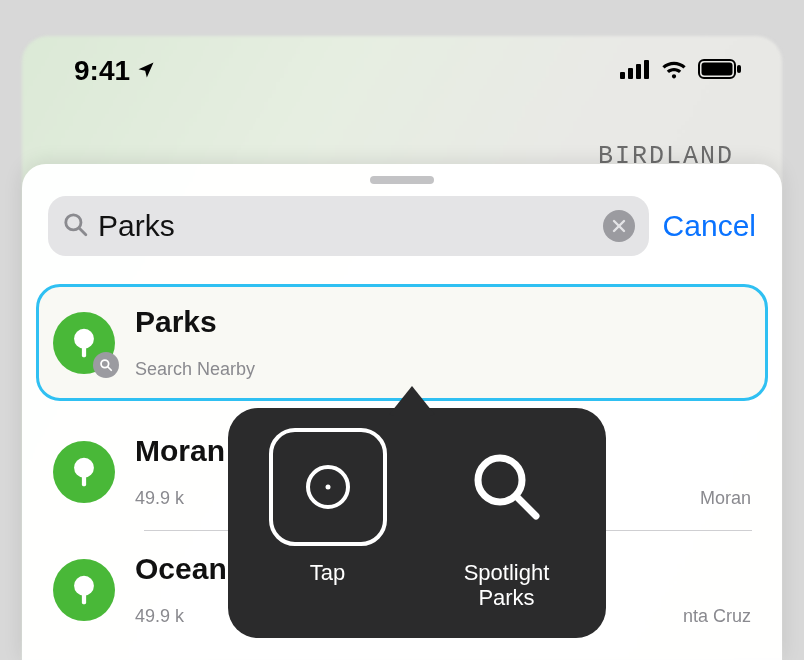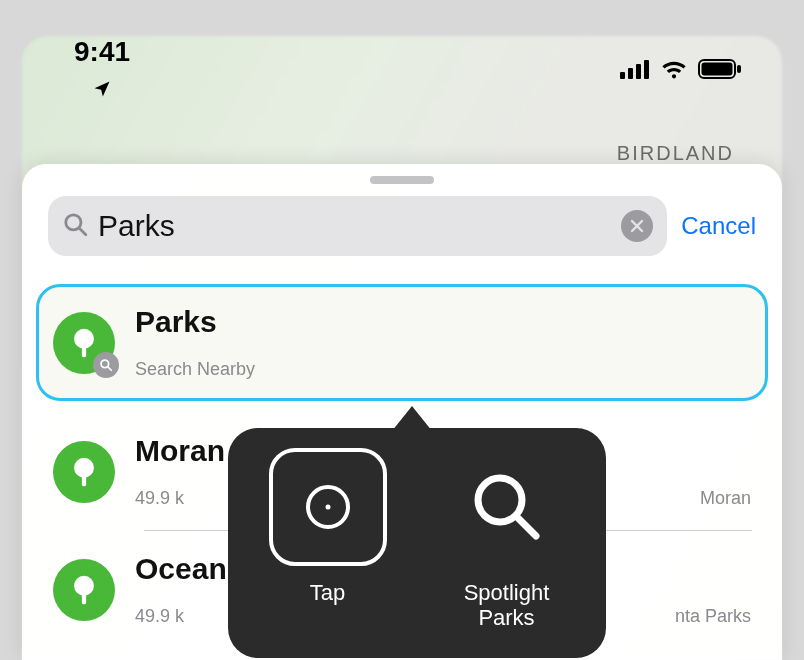--- a/index.html
+++ b/index.html
@@ -22,45 +22,45 @@
     left: 22px; right: 22px; top: 36px; bottom: 0;
     background:
       linear-gradient(120deg, #dbe9d6 0%, #e6eee1 30%, #e9e9e6 55%, #e5e5e2 100%);
     border-radius: 26px 26px 0 0;
     filter: blur(1.5px);
   }
   .district-label {
     position: absolute;
     top: 142px;
     right: 70px;
-    font-size: 20px;
+    font-size: 25px;
     letter-spacing: 2px;
     color: #6c6c6c;
     font-weight: 500;
+    font-family: Liberation Mono, monospace;
   }
 
   
   .status-bar {
     position: absolute;
     left: 22px; right: 22px;
     top: 44px;
     height: 54px;
     display: flex;
     align-items: center;
     justify-content: space-between;
     padding: 0 40px 0 52px;
   }
   .status-left {
     display: flex;
     align-items: center;
     gap: 6px;
     font-size: 28px;
     font-weight: 600;
     color: #000;
-    flex-direction: column;
   }
   .status-right {
     display: flex;
     align-items: center;
     gap: 10px;
   }
 
   
   .panel {
     position: absolute;
@@ -103,21 +103,21 @@
   }
   .clear-btn {
     width: 32px; height: 32px;
     border-radius: 50%;
     background: #9b9ba0;
     display: flex;
     align-items: center; justify-content: center;
     color: #e4e4e6;
   }
   .cancel {
-    font-size: 24px;
+    font-size: 30px;
     font-weight: 400;
     color: #0a73ff;
   }
 
   .results {
     margin-top: 28px;
     padding: 0 14px;
   }
   .result {
     display: flex;
@@ -163,21 +163,21 @@
     font-size: 18px;
     color: #8a8a8f;
     font-weight: 400;
     margin-top: 20px;
   }
 
   
   .popover {
     position: absolute;
     left: 228px;
-    top: 428px;
+    top: 408px;
     width: 378px;
     height: 230px;
     background: #2b2b2c;
     border-radius: 30px;
     display: flex;
     align-items: stretch;
     padding: 20px 10px 14px;
     gap: 0;
     color: #fff;
   }
@@ -323,21 +323,21 @@
         <div class="r-icon">
           <svg width="34" height="34" viewBox="0 0 24 24" fill="#fff">
             <circle cx="12" cy="9" r="7"></circle>
               <rect x="10.5" y="13" width="3" height="9" rx="1"></rect>
           </svg>
         </div>
         <div style="flex:1">
           <div class="r-name">Ocean</div>
           <div class="r-sub" style="display:flex; justify-content:space-between; gap:220px;">
             <span>49.9 k</span>
-            <span>nta Parks</span>
+            <span>nta Cruz</span>
           </div>
         </div>
       </div>
 
     </div>
   </div>
 
   <div class="popover">
     <div class="pop-item">
       <div class="tap-box">

